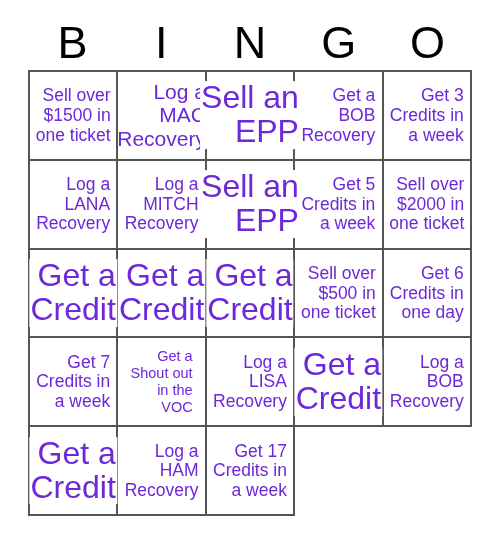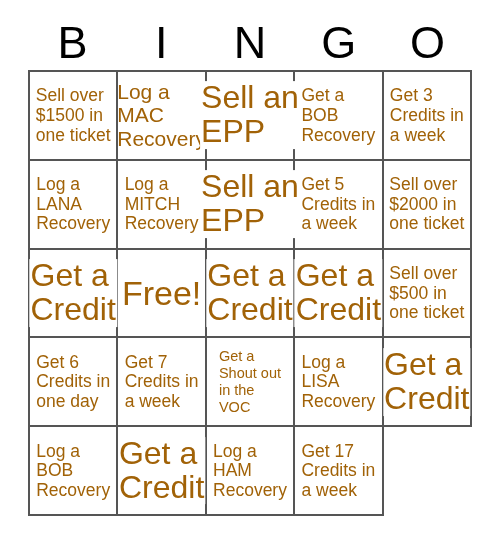--- a/index.html
+++ b/index.html
@@ -66,23 +66,23 @@
     box-sizing: border-box;
     position: relative;
     overflow: visible;
     background: #ffffff;
   }
   .cell-text {
     position: absolute;
     left: 50%;
     top: 50%;
     transform: translate(-50%, -50%);
-    text-align: left;
+    text-align: right;
     white-space: pre-line;
-    color: #a16207;
+    color: #6d28d9;
     line-height: 1.08;
     width: max-content;
     max-width: 160px;
   }
 
   
   .size-tiny   { font-size: 14.5px; line-height: 1.18; }
   .size-small  { font-size: 17.5px; line-height: 1.12; }
   .size-medium { font-size: 21px;   line-height: 1.10; }
   .size-large  { font-size: 32px;   line-height: 1.06; }
@@ -152,23 +152,20 @@
       <div class="cell">
         <div class="cell-text size-small">Sell over
 $2000 in
 one ticket</div>
       </div>
       <div class="cell overflow-cell">
         <div class="cell-text size-large">Get a
 Credit</div>
       </div>
       <div class="cell overflow-cell">
-        <div class="cell-text size-huge">Free!</div>
-      </div>
-      <div class="cell overflow-cell">
         <div class="cell-text size-large">Get a
 Credit</div>
       </div>
       <div class="cell overflow-cell">
         <div class="cell-text size-large">Get a
 Credit</div>
       </div>
       <div class="cell">
         <div class="cell-text size-small">Sell over
 $500 in

